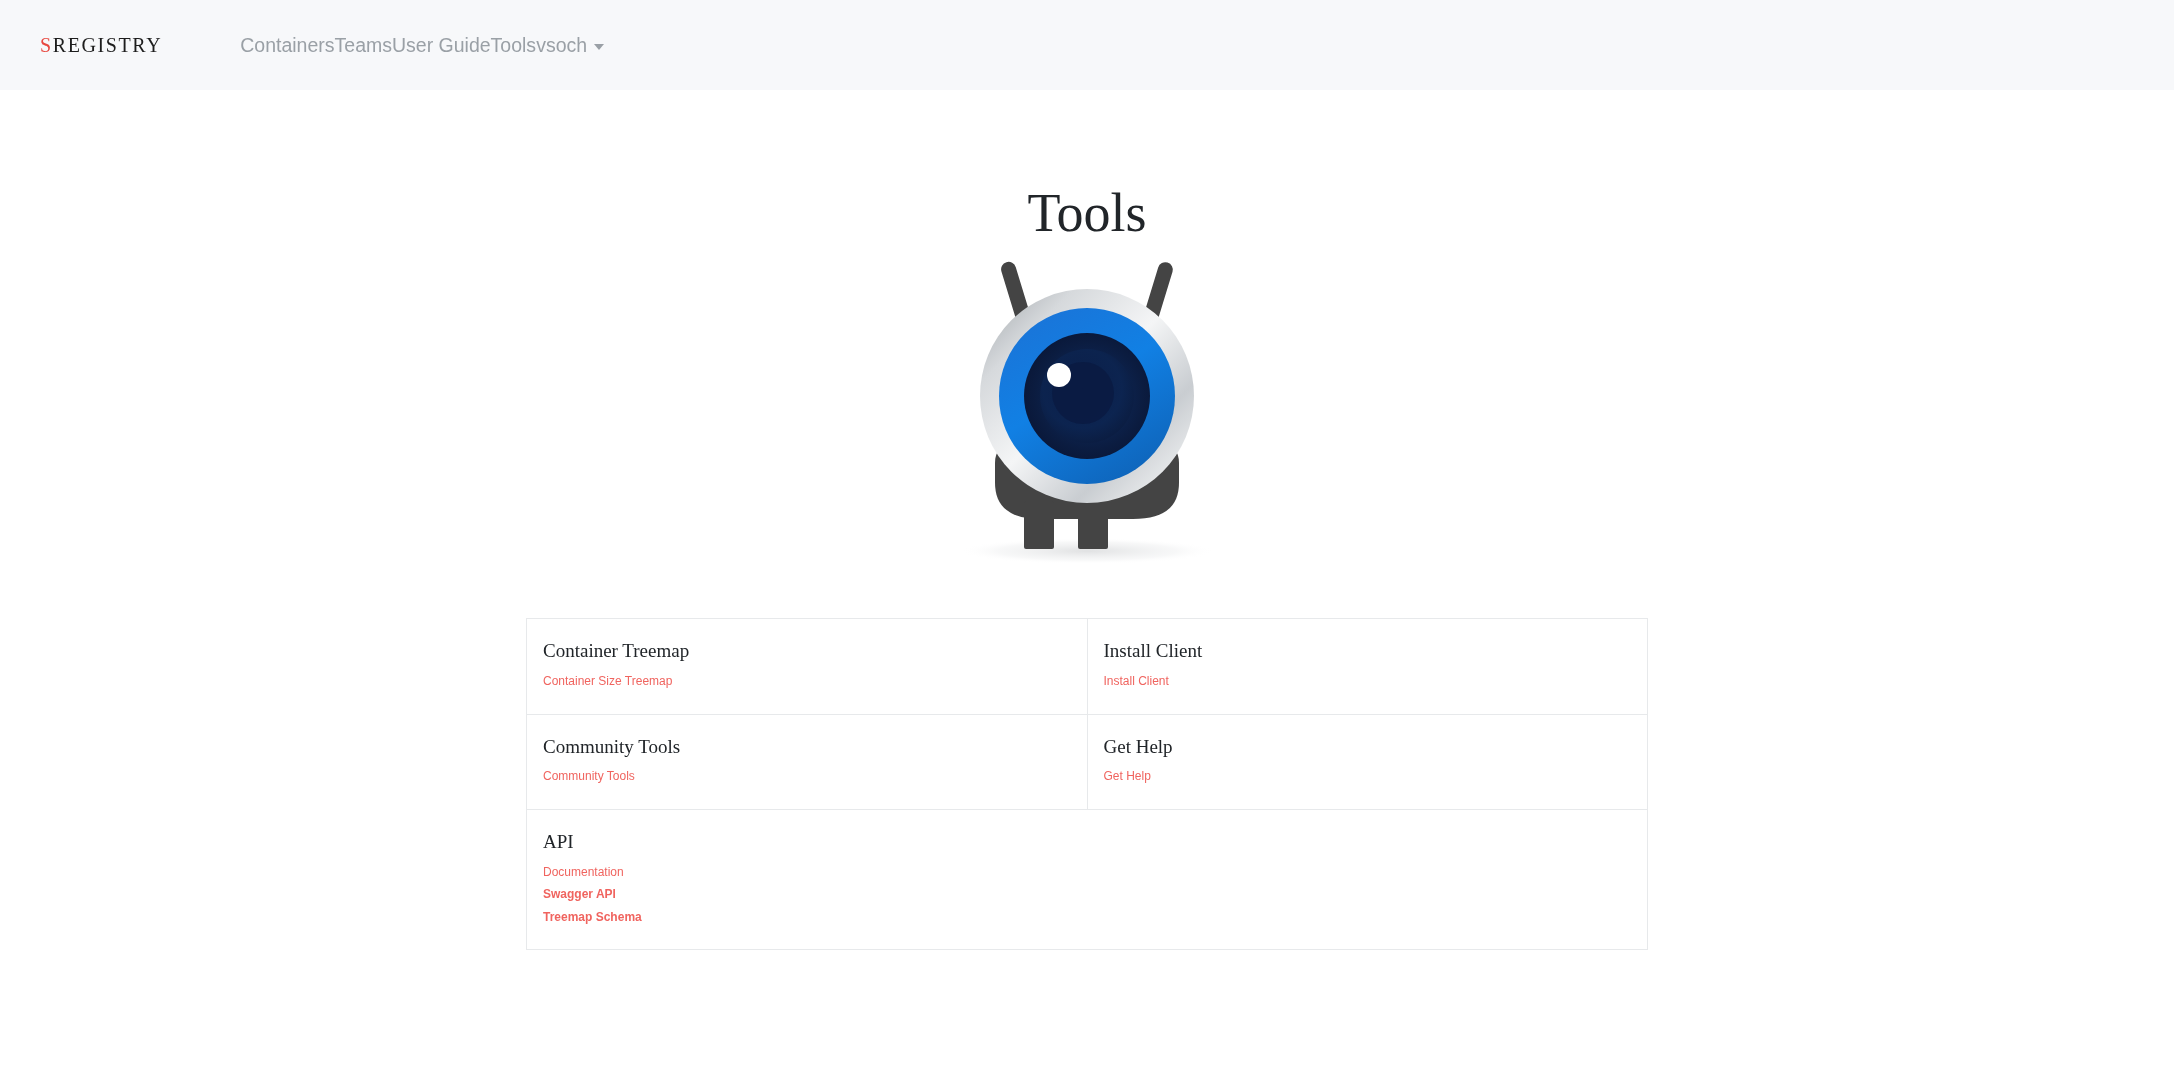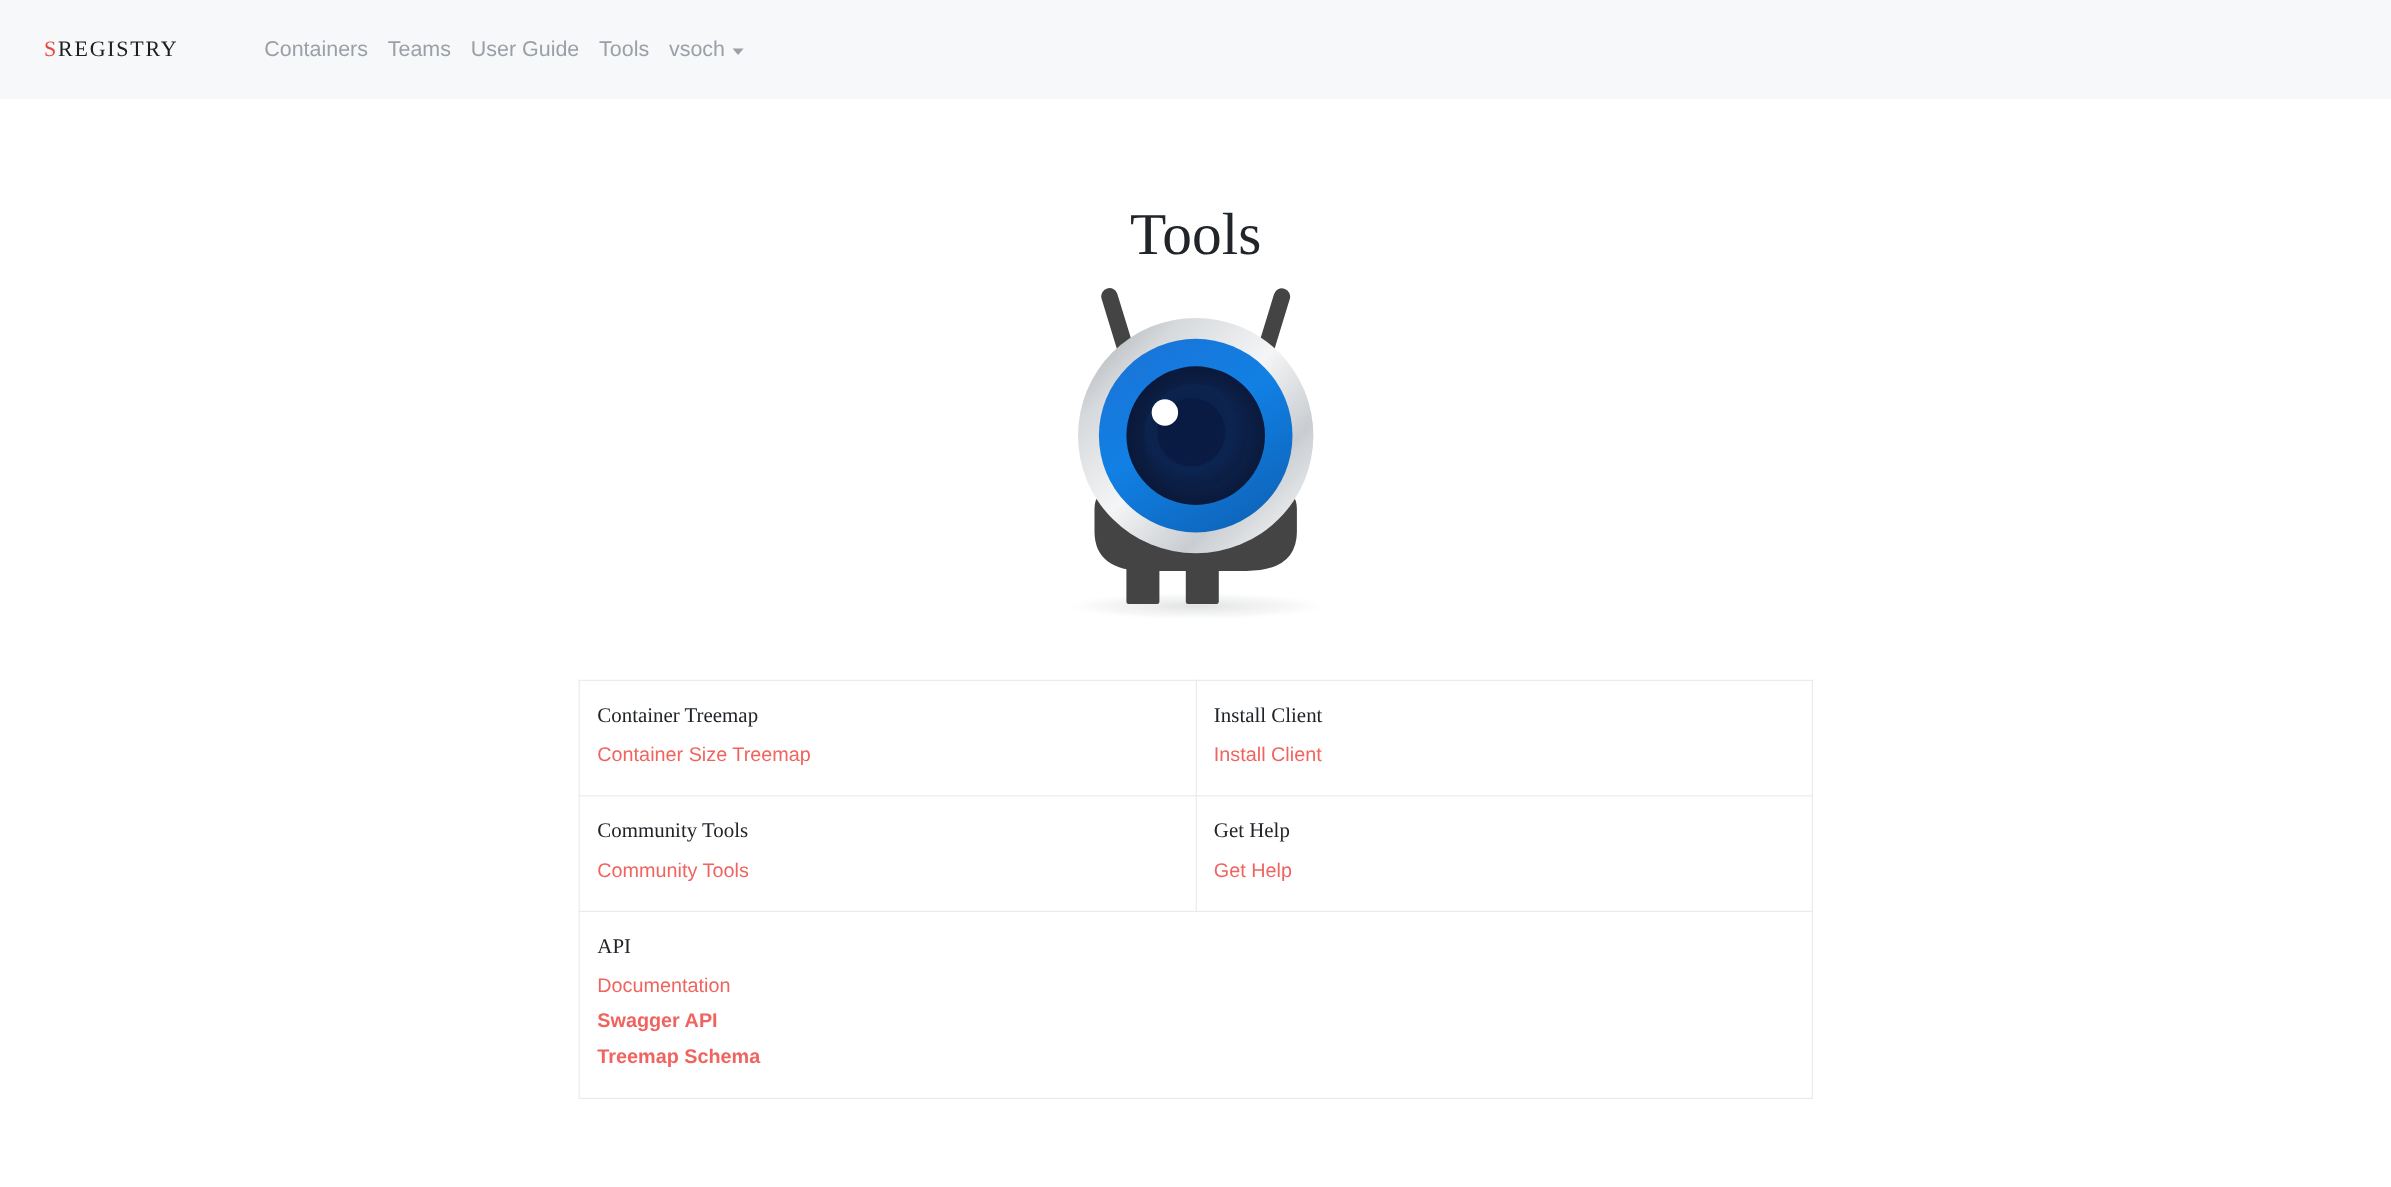--- a/index.html
+++ b/index.html
@@ -32,21 +32,20 @@
     text-decoration: none;
     white-space: nowrap;
     margin-right: 78px;
   }
   .brand .brand-s {
     color: #e8473f;
   }
   .nav-items {
     display: flex;
     align-items: flex-end;
-    gap: 18px;
     margin-top: 2px;
   }
   .nav-link {
     font-size: 19.5px;
     color: #9aa0a6;
     text-decoration: none;
     white-space: nowrap;
     line-height: 1;
   }
   .nav-dropdown {
@@ -119,21 +118,21 @@
   .cell-title {
     font-family: "Liberation Serif", serif;
     font-size: 19px;
     color: #212529;
     line-height: 1.2;
     margin: 0 0 3px 0;
     display: block;
   }
   .cell-link {
     display: block;
-    font-size: 18px;
+    font-size: 12px;
     color: #f0645f;
     text-decoration: none;
     line-height: 1.62;
     margin-top: 9px;
   }
   .cell-link + .cell-link {
     margin-top: 3px;
     font-weight: bold;
   }
 </style>

